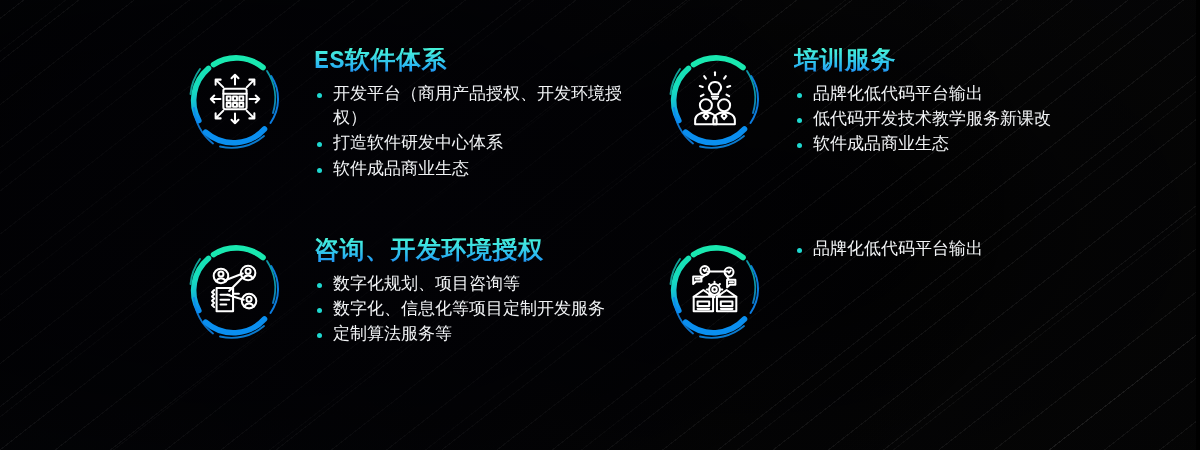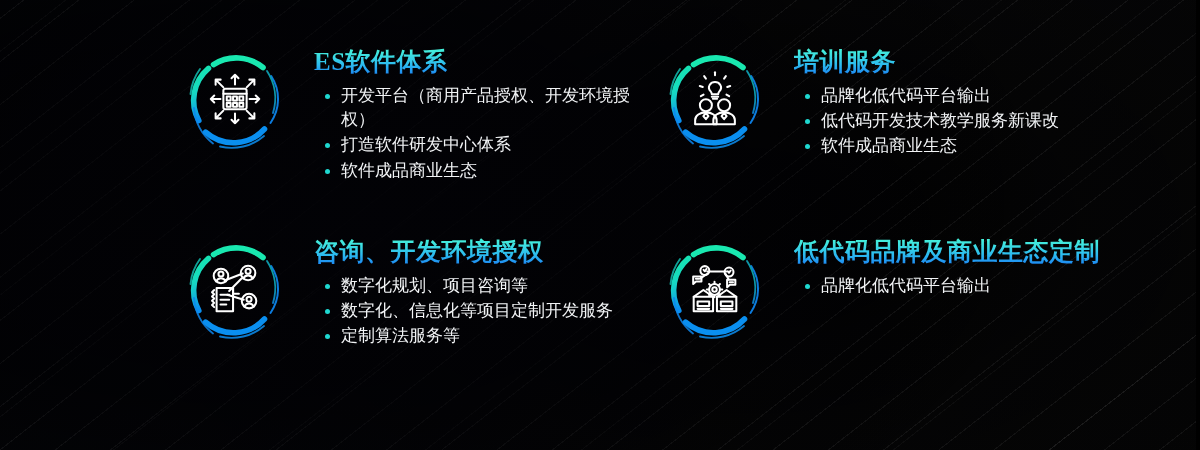--- a/index.html
+++ b/index.html
@@ -6,21 +6,21 @@
     margin: 0;
     padding: 0;
     background: #000000;
   }
   #stage {
     position: relative;
     width: 1196px;
     height: 450px;
     background: #3b82f6;
     overflow: hidden;
-    font-family: Liberation Serif, serif;
+    font-family: Liberation Mono, monospace;
   }
   
   .bg-stripes {
     position: absolute;
     inset: -40%;
     background-image: repeating-linear-gradient(
       -38deg,
       rgba(255,255,255,0.000) 0px,
       rgba(255,255,255,0.000) 16px,
       rgba(255,255,255,0.055) 16px,
@@ -118,21 +118,21 @@
     margin: 0 0 7px 0;
     background: linear-gradient(180deg, #46f3d8 0%, #3fe3e0 22%, #2bb8f0 62%, #1a7ef2 100%);
     -webkit-background-clip: text;
     background-clip: text;
     color: transparent;
     -webkit-text-fill-color: transparent;
     white-space: nowrap;
   }
   ul.bullets {
     list-style: none;
-    margin: 8px;
+    margin: 0;
     padding: 0;
   }
   ul.bullets li {
     position: relative;
     padding-left: 19px;
     color: #f2f4f6;
     font-size: 17px;
     line-height: 1.44;
     margin-bottom: 1px;
     max-width: 300px;
@@ -378,21 +378,20 @@
               <path d="M34 40 l10 -7 10 7"></path>
               <rect x="14" y="45" width="12" height="4.5"></rect>
               <rect x="38" y="45" width="12" height="4.5"></rect>
               <line x1="14" y1="52.5" x2="26" y2="52.5"></line>
               <line x1="38" y1="52.5" x2="50" y2="52.5"></line>
             </g>
           </svg>
         </div>
       </div>
       <div class="card-body">
-        <h2 class="card-title">低代码品牌及商业生态定制</h2>
         <ul class="bullets">
           <li>品牌化低代码平台输出</li>
         </ul>
       </div>
     </div>
 
   </div>
 </div>
 
 </body></html>

